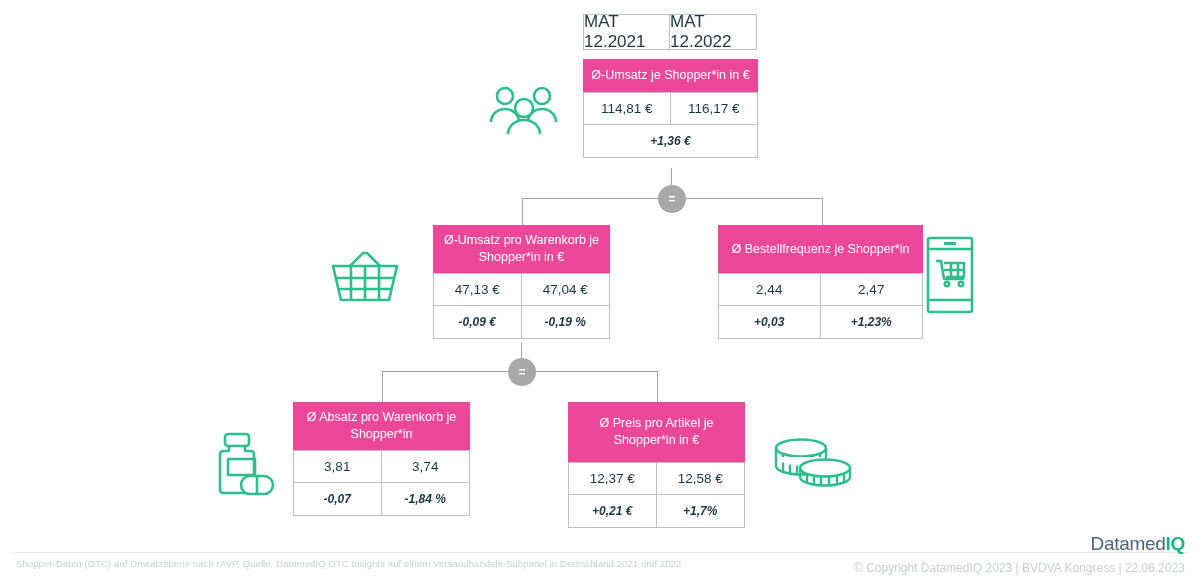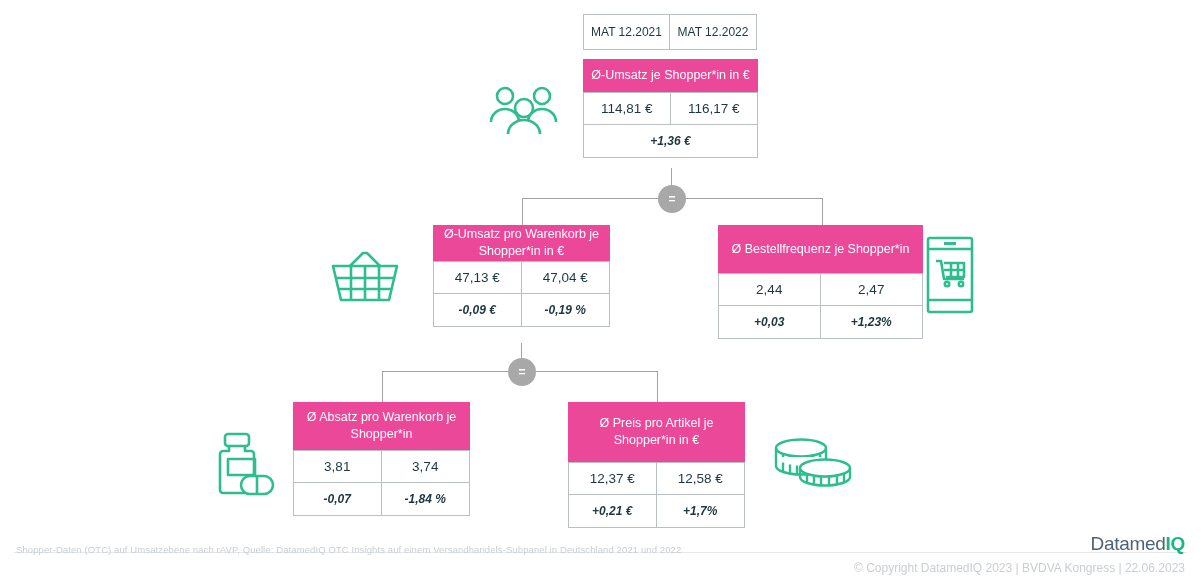--- a/index.html
+++ b/index.html
@@ -72,41 +72,41 @@
 
   
   .periods { position: absolute; display: flex; }
   .periods .cell {
     width: 87px;
     height: 36px;
     border: 1px solid #b9bfc3;
     display: flex;
     align-items: center;
     justify-content: center;
-    font-size: 12px;
+    font-size: 17px;
     color: #1d3640;
     background: #ffffff;
   }
   .periods .cell + .cell { border-left: none; }
 
   
   .icon { position: absolute; }
 
   
   .footer-rule {
     position: absolute;
     left: 14px; right: 14px;
     top: 552px;
     height: 1px;
     background: #e6e8ea;
   }
   .footer-left {
     position: absolute;
     left: 16px;
-    top: 544px;
+    top: 558px;
     font-size: 9.5px;
     color: #c9ced2;
     letter-spacing: 0.1px;
     white-space: nowrap;
   }
   .footer-right {
     position: absolute;
     right: 16px;
     top: 561px;
     font-size: 12px;
@@ -156,21 +156,21 @@
     <div class="row">
       <div class="cell">114,81 €</div>
       <div class="cell">116,17 €</div>
     </div>
     <div class="row delta">
       <div class="cell delta-val pos">+1,36 €</div>
     </div>
   </div>
 
   <div class="metric" style="left:433px; top:225px; width:177px;">
-    <div class="hdr" style="height:36px;">Ø-Umsatz pro Warenkorb je Shopper*in in €</div>
+    <div class="hdr" style="height:48px;">Ø-Umsatz pro Warenkorb je Shopper*in in €</div>
     <div class="row">
       <div class="cell">47,13 €</div>
       <div class="cell">47,04 €</div>
     </div>
     <div class="row delta">
       <div class="cell delta-val neg">-0,09 €</div>
       <div class="cell delta-val neg">-0,19 %</div>
     </div>
   </div>
 

